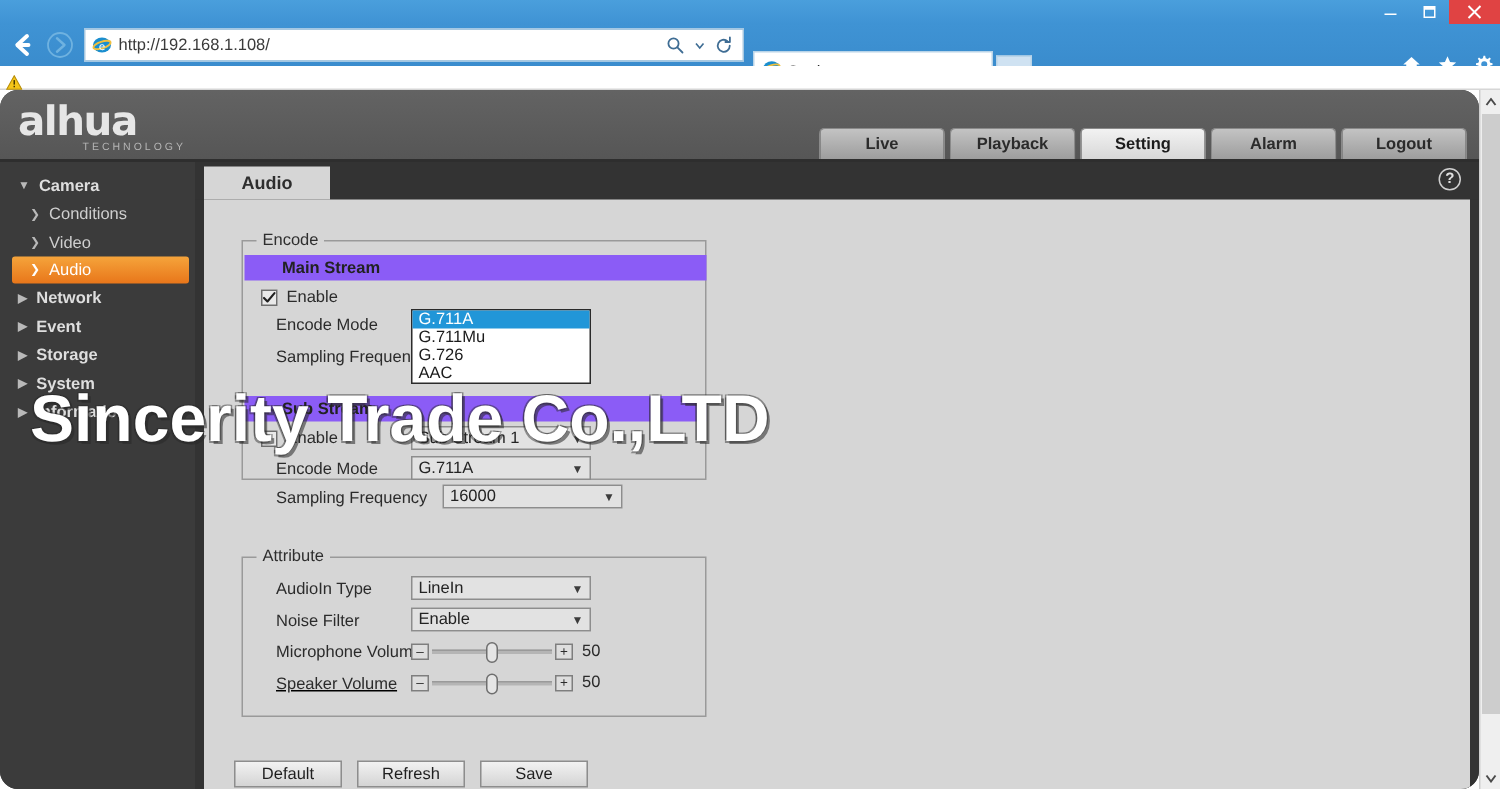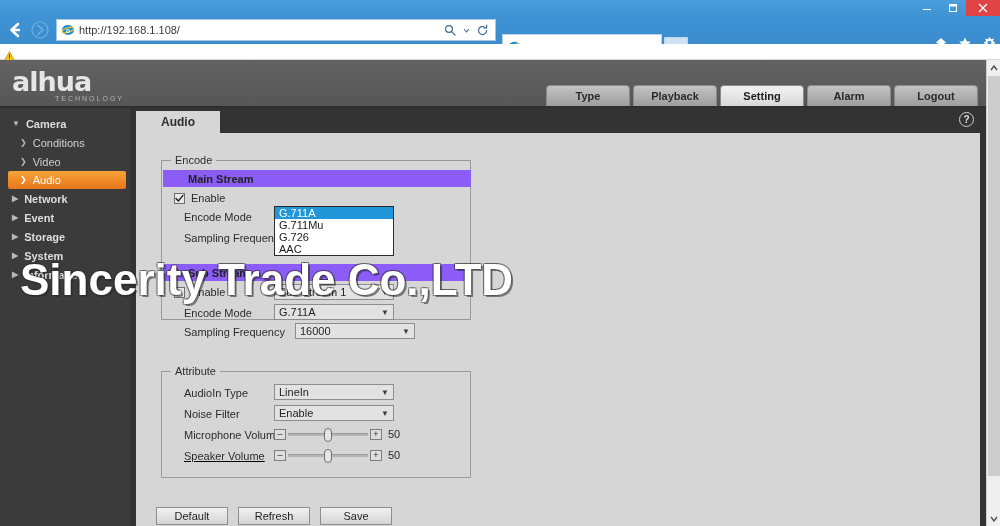--- a/index.html
+++ b/index.html
@@ -77,21 +77,21 @@
   .notify-bar {
     position: absolute; left: 0; top: 44px; width: 1000px; height: 16px;
     background: #ffffff; border-bottom: 1px solid #d6d6d6;
     display: flex; align-items: center; padding-left: 4px;
   }
   .warn-tri { width: 11px; height: 10px; }
 
   
   .page {
     position: absolute; left: 0; top: 60px; width: 986px; height: 466px;
-    background: #3b3b3b; overflow: hidden;
+    background: #3b3b3b; overflow: hidden; border-radius: 12px;
   }
   .header-bar {
     position: absolute; left: 0; top: 0; width: 986px; height: 48px;
     background: linear-gradient(#636363, #565656);
     border-bottom: 2px solid #2e2e2e;
   }
   .logo {
     position: absolute; left: 12px; top: 8px; color: #e8e8e8;
     display: flex; align-items: flex-end;
   }
@@ -370,21 +370,21 @@
 </div>
 
 <div class="page">
 
   <div class="header-bar">
     <div class="logo">
       <span class="logo-mark">alhua</span>
       <span class="logo-sub">TECHNOLOGY</span>
     </div>
     <div class="top-nav">
-      <div class="nav-tab">Type</div>
+      <div class="nav-tab">Live</div>
       <div class="nav-tab">Playback</div>
       <div class="nav-tab active">Setting</div>
       <div class="nav-tab">Alarm</div>
       <div class="nav-tab">Logout</div>
     </div>
   </div>
 
   <div class="sidebar">
     <div class="menu-top">
       <div class="m-item l1">

